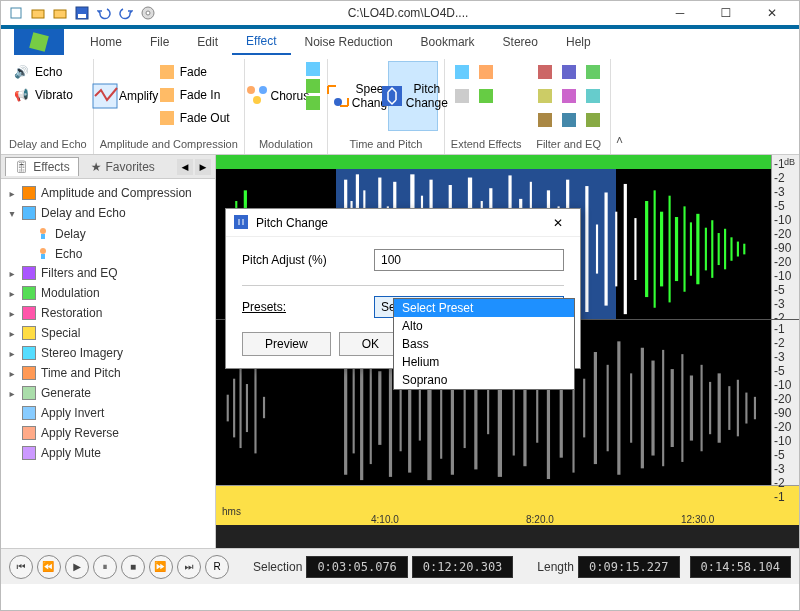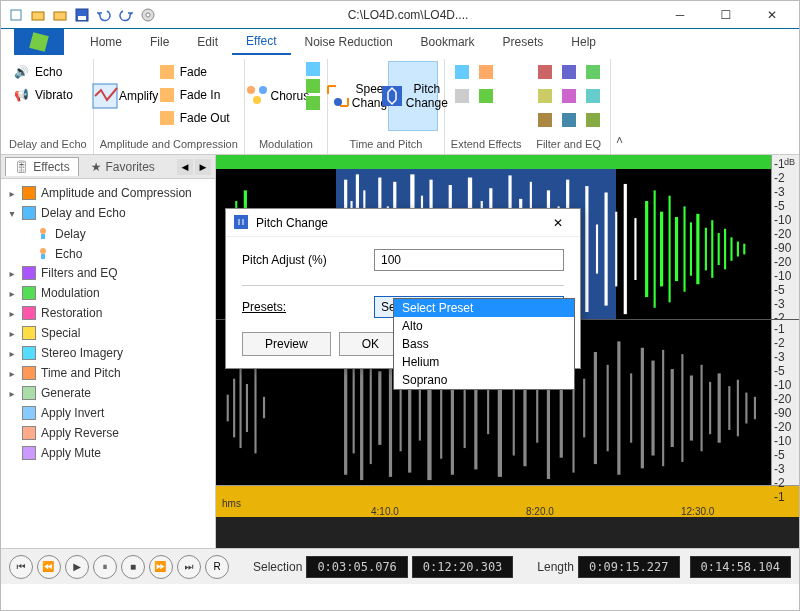--- a/index.html
+++ b/index.html
@@ -1,19 +1,19 @@
 <!DOCTYPE html>
 <html><head>
 <meta charset="utf-8">
 <style>
 * { box-sizing: border-box; margin: 0; padding: 0; font-family: 'Segoe UI', Tahoma, sans-serif; font-size: 12px; }
 body { background: #fff; width: 800px; height: 611px; overflow: hidden; position: relative; border: 1px solid #bbb; }
 
 
-.titlebar { height: 28px; background: #fff; display: flex; align-items: center; padding: 0 4px; border-bottom: 1px solid #0369a1; }
+.titlebar { height: 28px; background: #fff; display: flex; align-items: center; padding: 0 4px; border-bottom: 4px solid #0369a1; }
 .tb-icon { width: 16px; height: 16px; margin: 0 3px; display: inline-flex; align-items: center; justify-content: center; }
 .tb-title { flex: 1; text-align: center; color: #333; font-size: 12px; }
 .win-btn { width: 46px; height: 28px; display: flex; align-items: center; justify-content: center; color: #333; }
 
 
 .menubar { height: 26px; display: flex; align-items: stretch; padding: 0 13px; background: #fff; }
 .app-btn { width: 50px; background: #1560bd; display: flex; align-items: center; justify-content: center; margin-right: 12px; }
 .menu-item { padding: 4px 14px; color: #444; display: flex; align-items: center; }
 .menu-item.active { color: #1560bd; border-bottom: 2px solid #1560bd; }
 
@@ -42,21 +42,21 @@
 .sb-nav-btn { width: 16px; height: 16px; background: #ddd; display: flex; align-items: center; justify-content: center; font-size: 9px; }
 .tree { flex: 1; background: #fff; padding: 4px 2px; overflow: auto; }
 .tree-item { display: flex; align-items: center; gap: 4px; padding: 2px 4px; color: #333; }
 .tree-exp { width: 10px; text-align: center; color: #666; font-size: 10px; }
 .tree-icon { width: 16px; height: 16px; display: flex; align-items: center; justify-content: center; }
 .tree-child { padding-left: 18px; align-items: flex-end; }
 
 .waveform-area { flex: 1; background: #222; position: relative; display: flex; flex-direction: column; }
 .wave-top { height: 165px; position: relative; background: #000; border-bottom: 1px solid #555; }
 .wave-bottom { height: 165px; position: relative; background: #000; }
-.wave-ruler { height: 32px; background: #eab308; border-top: 1px solid #999; position: relative; }
+.wave-ruler { height: 40px; background: #fde047; border-top: 1px solid #999; position: relative; }
 .db-scale { width: 28px; background: #eee; position: absolute; right: 0; top: 0; bottom: 0; border-left: 1px solid #999; display: flex; flex-direction: column; justify-content: space-between; padding: 2px 2px; font-size: 9px; color: #333; z-index: 1; }
 .db-label { position: absolute; right: 2px; top: 2px; background: #eee; font-size: 9px; padding: 0 2px; z-index: 2; color: #333; }
 .wave-selection { position: absolute; background: #2a5caa; top: 14px; bottom: 0; left: 120px; width: 280px; opacity: 0.85; }
 .wave-green-bar { position: absolute; top: 0; left: 0; right: 28px; height: 14px; background: #3c3; }
 .wave-svg { position: absolute; top: 14px; left: 0; right: 28px; bottom: 0; }
 .ruler-tick { position: absolute; bottom: 0; font-size: 10px; color: #333; }
 .ruler-label { position: absolute; bottom: 8px; left: 6px; font-size: 10px; color: #333; }
 
 
 .dialog { position: absolute; left: 224px; top: 207px; width: 356px; background: #fff; border: 1px solid #888; box-shadow: 2px 2px 8px rgba(0,0,0,0.3); z-index: 10; }
@@ -140,21 +140,21 @@
     <svg width="20" height="20">
         <rect x="2" y="2" width="16" height="16" fill="#7c4" transform="rotate(15 10 10)"></rect>
       </svg>
   </div>
   <div class="menu-item">Home</div>
   <div class="menu-item">File</div>
   <div class="menu-item">Edit</div>
   <div class="menu-item active">Effect</div>
   <div class="menu-item">Noise Reduction</div>
   <div class="menu-item">Bookmark</div>
-  <div class="menu-item">Presets</div>
+  <div class="menu-item">Stereo</div>
   <div class="menu-item">Help</div>
 </div>
 
 <div class="ribbon">
   <div class="ribbon-group">
     <div class="ribbon-group-body">
       <div class="ribbon-col">
         <div class="ribbon-btn-sm">
             <span class="ricon-sm">🔊</span>
             <span>Echo</span>

